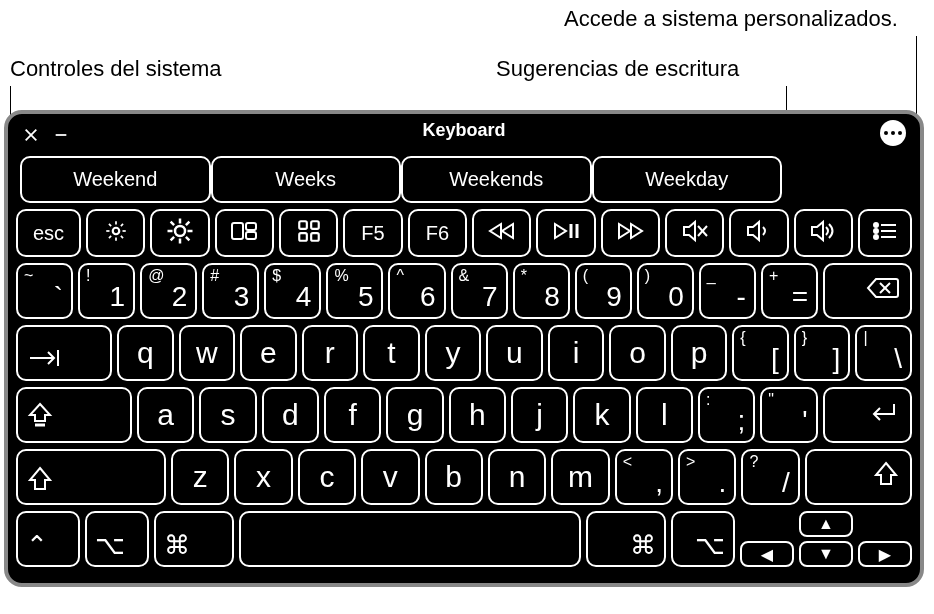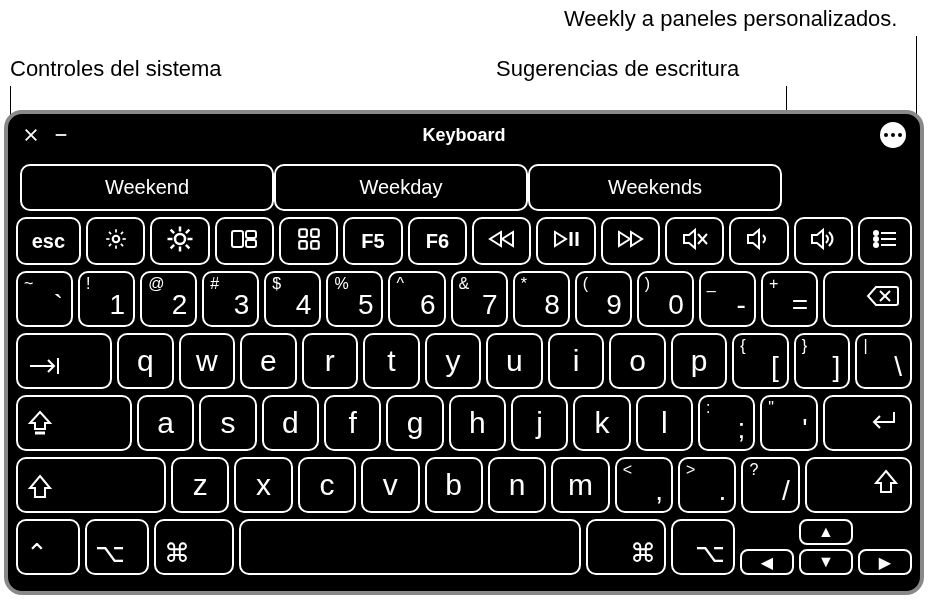--- a/index.html
+++ b/index.html
@@ -27,24 +27,23 @@
     top: 110px;
     width: 920px;
     background: #000;
     border: 4px solid #888;
     border-radius: 18px;
     padding: 6px 8px 10px 8px;
     color: #fff;
   }
   .titlebar {
     display: flex;
-    align-items: center;
     height: 30px;
     position: relative;
-    margin-bottom: 14px;
+    margin-bottom: 6px;
   }
   .tb-left { display: flex; gap: 12px; align-items: center; padding-left: 6px; }
   .tb-icon { width: 18px; height: 18px; display: flex; align-items: center; justify-content: center; }
   .tb-title {
     position: absolute;
     left: 50%;
     transform: translateX(-50%);
     font-weight: 700;
     font-size: 18px;
   }
@@ -79,37 +78,37 @@
     font-size: 26px;
   }
   .frow .key { height: 48px; }
   .frow .key, .frow .key svg { font-size: 20px; }
 
   .key .tl { position: absolute; left: 6px; top: 2px; font-size: 16px; }
   .key .br { position: absolute; right: 8px; bottom: 4px; font-size: 28px; }
   .key .bl { position: absolute; left: 8px; bottom: 4px; font-size: 24px; }
   .key .center { font-size: 30px; }
 
-  .frow { gap: 5px; font-weight: bold; }
+  .frow { gap: 5px; }
   .nrow { gap: 5px; }
 
   .arrow-cluster { display: flex; gap: 5px; align-items: flex-end; }
   .arrow-col { display: flex; flex-direction: column; gap: 4px; }
   .arrow-key {
     border: 2px solid #fff; border-radius: 8px; background: #000;
     width: 54px; height: 26px; display: flex; align-items: center; justify-content: center;
     font-size: 16px;
   }
 
   svg { stroke: #fff; fill: none; stroke-width: 2; }
 </style>
 </head>
 <body>
 
-<div class="callout" style="left:564px; top:6px;">Weekly a paneles personalizados.</div>
+<div class="callout" style="left:564px; top:6px;">Accede a sistema personalizados.</div>
 <div class="callout" style="left:10px; top:56px;">Controles del sistema</div>
 <div class="callout" style="left:496px; top:56px;">Sugerencias de escritura</div>
 
 <div class="leader" style="left:10px; top:86px; width:1px; height:178px;"></div>
 <div class="leader" style="left:10px; top:263px; width:10px; height:1px;"></div>
 <div class="leader" style="left:786px; top:86px; width:1px; height:112px;"></div>
 <div class="leader" style="left:778px; top:198px; width:8px; height:1px;"></div>
 <div class="leader" style="left:916px; top:36px; width:1px; height:205px;"></div>
 <div class="leader" style="left:906px; top:241px; width:10px; height:1px;"></div>
 
@@ -136,22 +135,23 @@
             <span></span>
             <span></span>
             <span></span>
           </div>
       </div>
     </div>
   </div>
 
   <div class="row sugg-row" style="padding:0 130px 0 4px;">
     <div class="sugg">Weekend</div>
+    <div class="sugg">Weeks</div>
+    <div class="sugg">Weekends</div>
     <div class="sugg">Weekday</div>
-    <div class="sugg">Weekends</div>
   </div>
 
   <div class="row frow">
     <div class="key" style="flex:1.1">
         <span>esc</span>
       </div>
     <div class="key" style="flex:1">
       <span><svg width="26" height="26" viewBox="0 0 24 24">
             <circle cx="12" cy="12" r="3"></circle>
             <g stroke-width="1.6">

